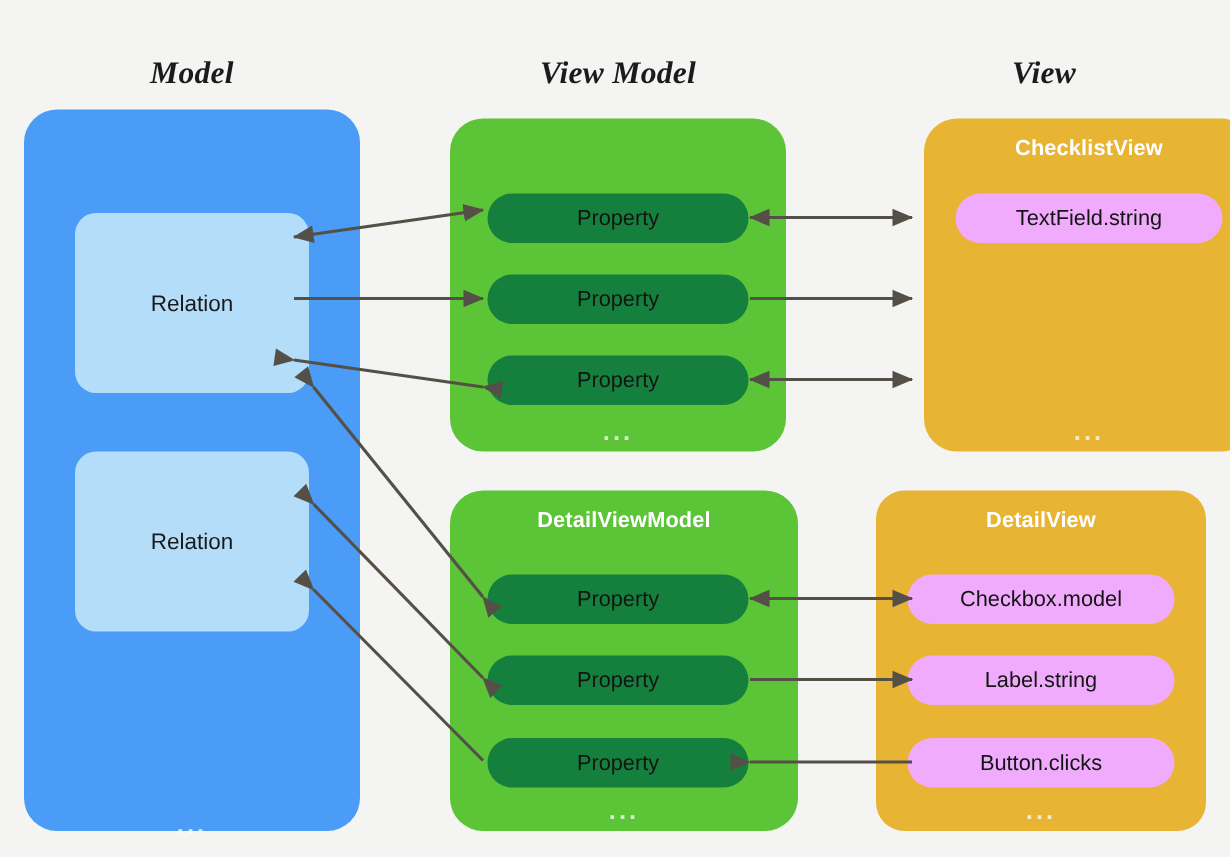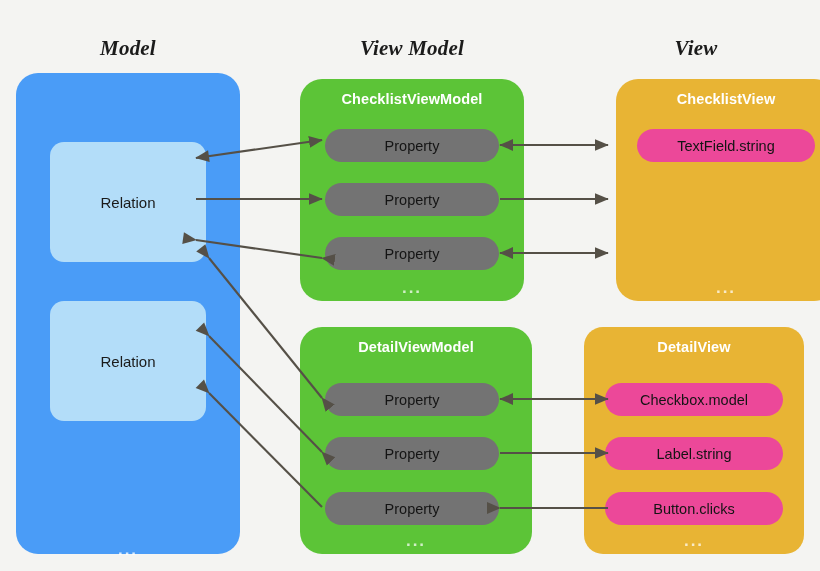--- a/index.html
+++ b/index.html
@@ -76,29 +76,29 @@
   #vm-detail    { left: 300px; top: 327px; width: 232px; height: 227px; }
   .vm-panel .panel-title { top: 12px; }
   .pill {
     position: absolute;
     left: 25px; width: 174px; height: 33px;
     border-radius: 16.5px;
     display: flex; align-items: center; justify-content: center;
     font-size: 14.5px; color: #141414;
     white-space: nowrap;
   }
-  .vm-pill { background: #737373; }
+  .vm-pill { background: #15803d; }
 
   
   .v-panel { background: #e8b434; }
   #v-checklist { left: 616px; top: 79px; width: 220px; height: 222px; }
   #v-detail    { left: 584px; top: 327px; width: 220px; height: 227px; border-radius: 19px; }
   .v-panel .panel-title { top: 12px; }
   .v-pill {
-    background: #ec4899;
+    background: #f0abfc;
     left: 21px; width: 178px;
   }
 
   
   #arrows {
     position: absolute; left: 0; top: 0;
     width: 820px; height: 571px;
     pointer-events: none;
   }
 </style>
@@ -111,21 +111,20 @@
   <div class="col-title" id="title-viewmodel">View Model</div>
   <div class="col-title" id="title-view">View</div>
 
   <div class="panel" id="model-panel">
     <div class="relation-box" id="relation-1">Relation</div>
     <div class="relation-box" id="relation-2">Relation</div>
     <div class="ellipsis" id="model-ellipsis">...</div>
   </div>
 
   <div class="panel vm-panel" id="vm-checklist">
-    <div class="panel-title">ChecklistViewModel</div>
     <div class="pill vm-pill" style="top:50px">Property</div>
     <div class="pill vm-pill" style="top:104px">Property</div>
     <div class="pill vm-pill" style="top:158px">Property</div>
     <div class="ellipsis" style="top:200px">...</div>
   </div>
 
   <div class="panel vm-panel" id="vm-detail">
     <div class="panel-title">DetailViewModel</div>
     <div class="pill vm-pill" style="top:56px">Property</div>
     <div class="pill vm-pill" style="top:110px">Property</div>

